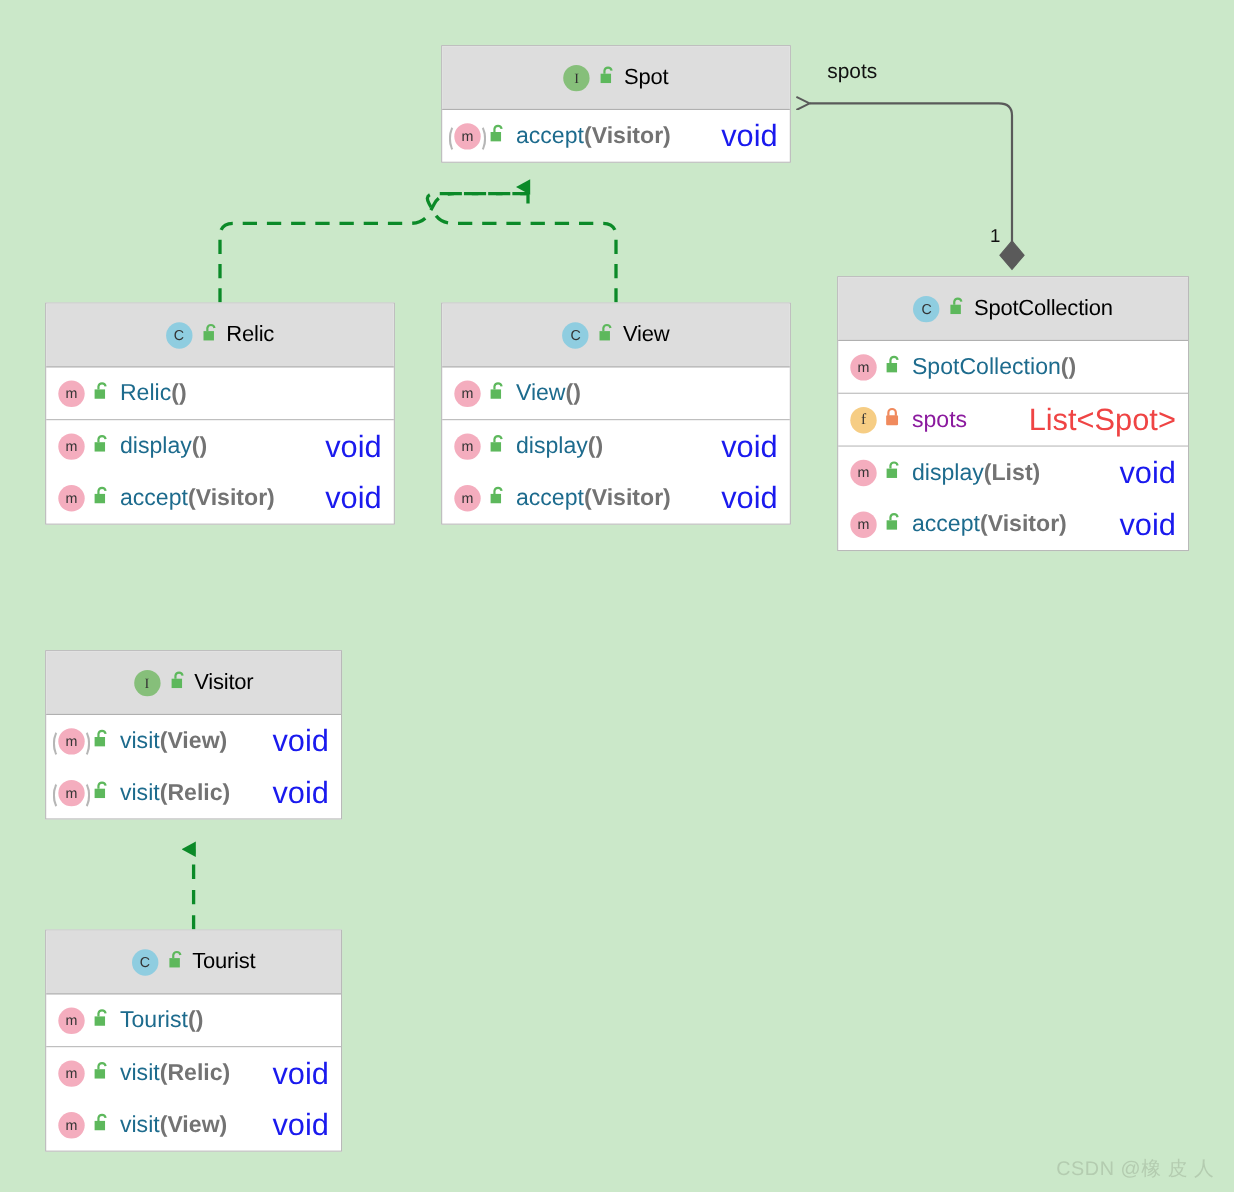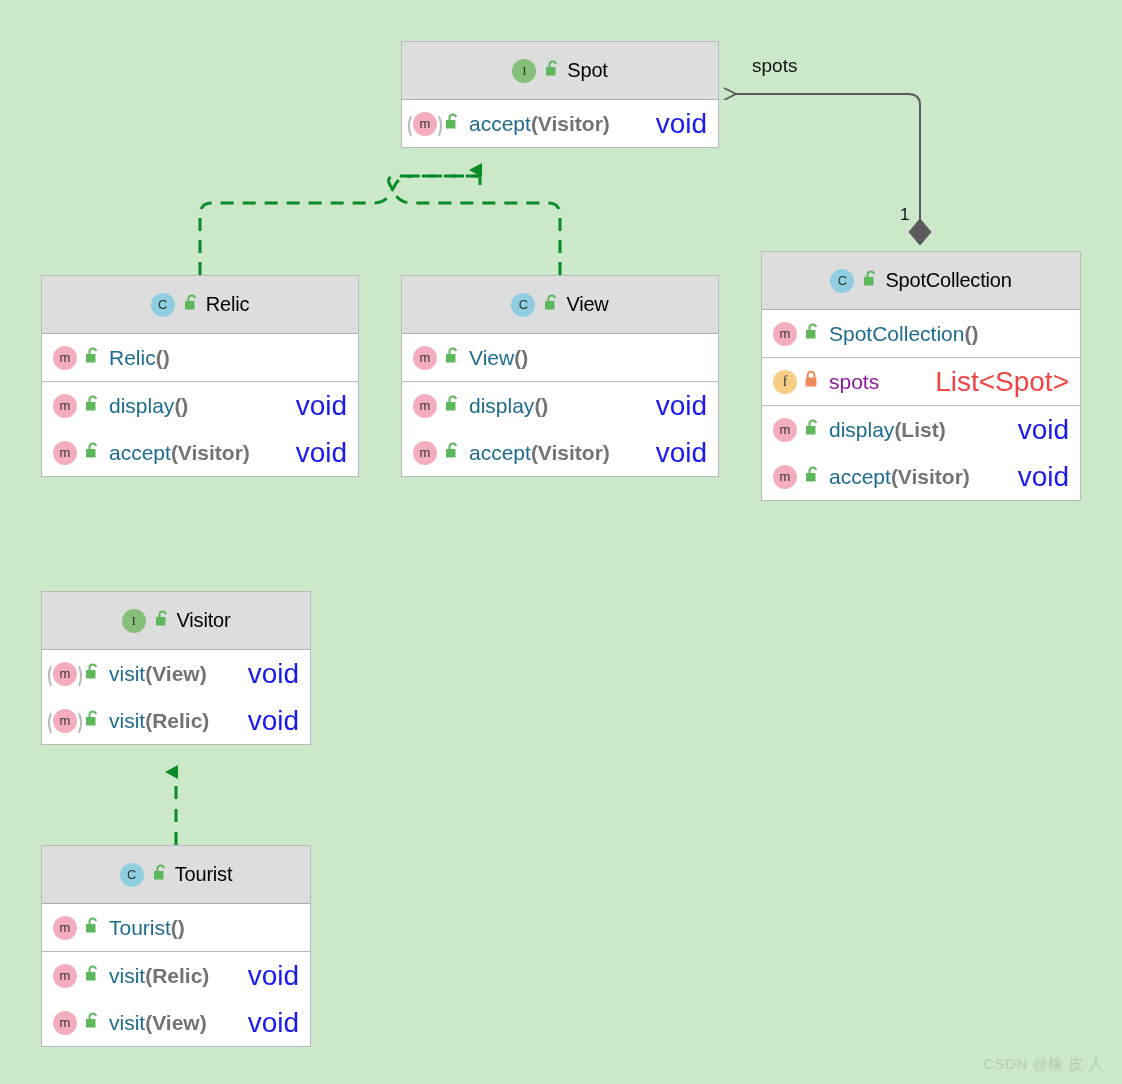--- a/index.html
+++ b/index.html
@@ -84,21 +84,21 @@
     border:2px solid #b6b6b6;border-radius:50%;
   }
   .abstract-wrap::before{left:-5px;border-right-color:transparent;border-top-color:transparent;border-bottom-color:transparent;}
   .abstract-wrap::after{right:-5px;border-left-color:transparent;border-top-color:transparent;border-bottom-color:transparent;}
 
   .title-icons{display:flex;align-items:center;gap:7px;}
 
   
   .watermark{
     position:absolute;right:18px;bottom:10px;
-    font-size:15px;color:#b4ccb0;
+    font-size:18px;color:#b4ccb0;
     letter-spacing:0.5px;
     white-space:nowrap;
   }
   .edge-label{
     position:absolute;font-size:19px;color:#111111;white-space:nowrap;
   }
 </style>
 </head>
 <body>
 

